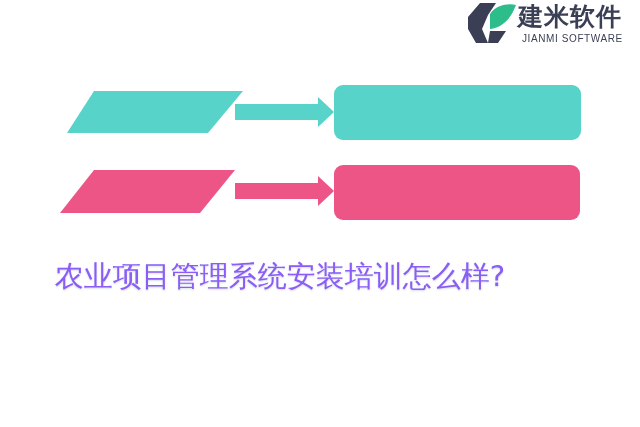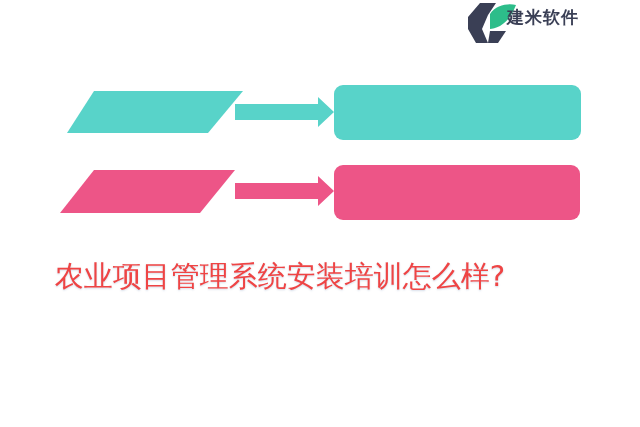--- a/index.html
+++ b/index.html
@@ -1,33 +1,34 @@
 <!DOCTYPE html>
 <html><head>
 <meta charset="utf-8">
 <style>
   html, body { margin:0; padding:0; }
   body { width:640px; height:427px; background:#ffffff; position:relative; overflow:hidden; font-family:"DejaVu Sans", sans-serif; }
   .logo { position:absolute; left:466px; top:2px; width:174px; height:44px; }
   .logo-mark { position:absolute; left:0; top:0; width:52px; height:42px; }
-  .logo-cn { position:absolute; left:41px; top:0px; font-size:17px; line-height:30px; color:#3a3f55; font-weight:bold; letter-spacing:1px; white-space:nowrap; font-family:"DejaVu Sans", sans-serif; }
+  .logo-cn { position:absolute; left:52px; top:0px; font-size:25px; line-height:30px; color:#3a3f55; font-weight:bold; letter-spacing:1px; white-space:nowrap; font-family:"DejaVu Sans", sans-serif; }
   .logo-en { position:absolute; left:56px; top:31px; font-size:10px; line-height:12px; color:#3a3f55; letter-spacing:0.6px; white-space:nowrap; font-family:"Liberation Sans", sans-serif; }
   .diagram { position:absolute; left:0; top:0; width:640px; height:240px; }
-  .title { position:absolute; left:0; top:258px; width:560px; text-align:center; color:#ef4444; font-size:29px; line-height:36px; font-family:"DejaVu Sans", sans-serif; text-shadow:0 1px 2px rgba(150,170,200,0.45); }
+  .title { position:absolute; left:0; top:258px; width:560px; text-align:center; color:#8b5cf6; font-size:29px; line-height:36px; font-family:"DejaVu Sans", sans-serif; text-shadow:0 1px 2px rgba(150,170,200,0.45); }
 </style>
 </head>
 <body>
 
 <div class="logo">
   <svg class="logo-mark" viewBox="0 0 52 42" width="52" height="42">
     <polygon points="14,1 30,1 22,13 16,27 22,41 10,41 2,27 2,15" fill="#3a3f55"></polygon>
     <path d="M24,12 C30,3 42,1 50,3 C47,10 44,18 34,24 C30,26 26,27 24,27 Z" fill="#2dbd8a"></path>
     <polygon points="24,29 40,29 32,41 22,41" fill="#3a3f55"></polygon>
   </svg>
   <div class="logo-cn">建米软件</div>
+  <div class="logo-en">JIANMI SOFTWARE</div>
 </div>
 
 <svg class="diagram" viewBox="0 0 640 240" width="640" height="240">
   <g>
     <polygon points="94,91 243,91 208,133 67,133" fill="#58d3c9"></polygon>
     <polygon points="235,104 318,104 318,97 334,112 318,127 318,120 235,120" fill="#58d3c9"></polygon>
     <rect x="334" y="85" width="247" height="55" rx="9" ry="9" fill="#58d3c9"></rect>
   </g>
   <g>
     <polygon points="94,170 235,170 200,213 60,213" fill="#ed5587"></polygon>

